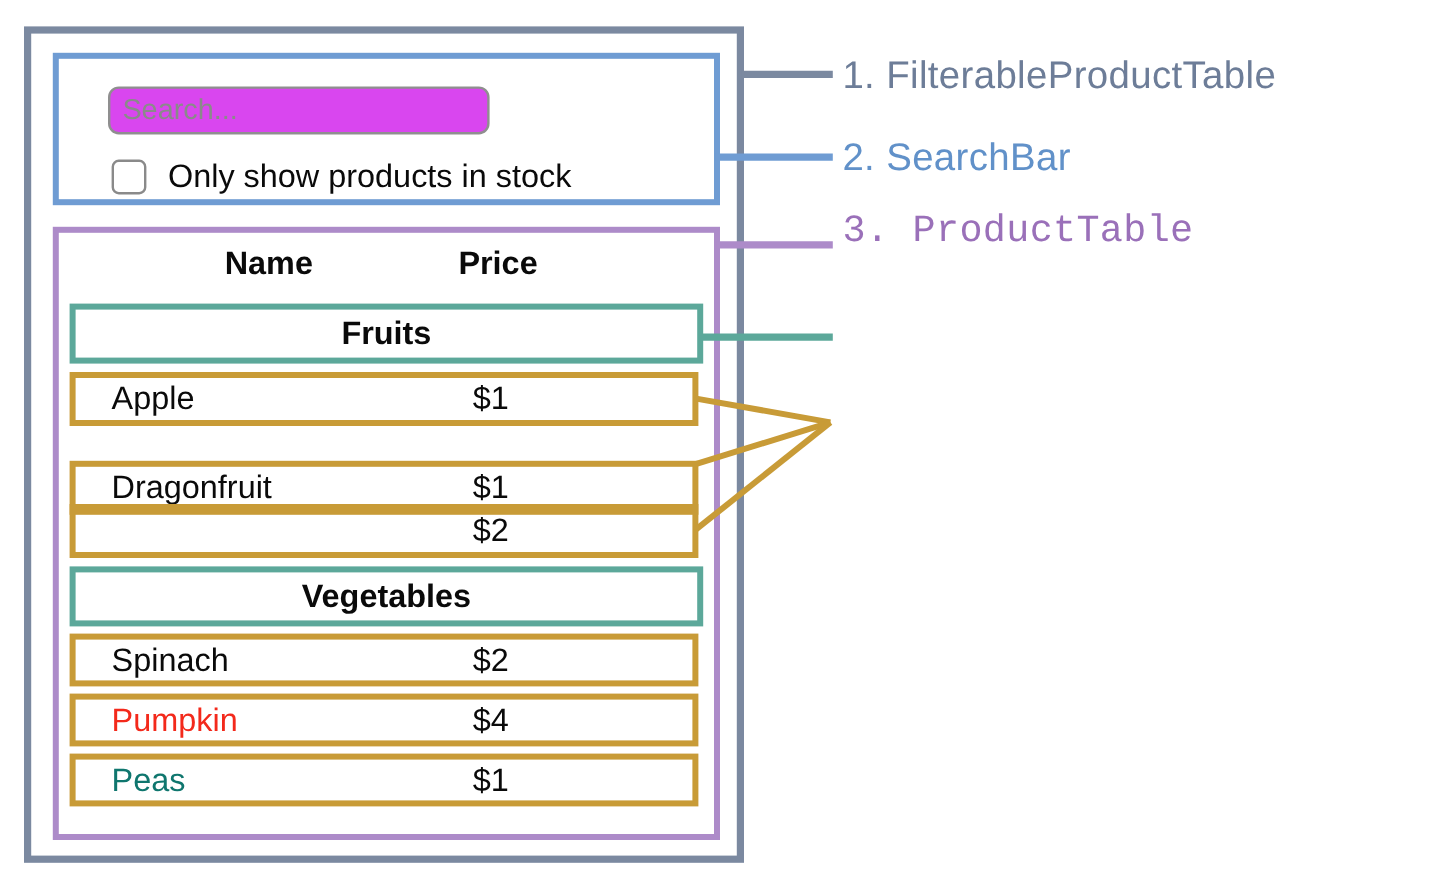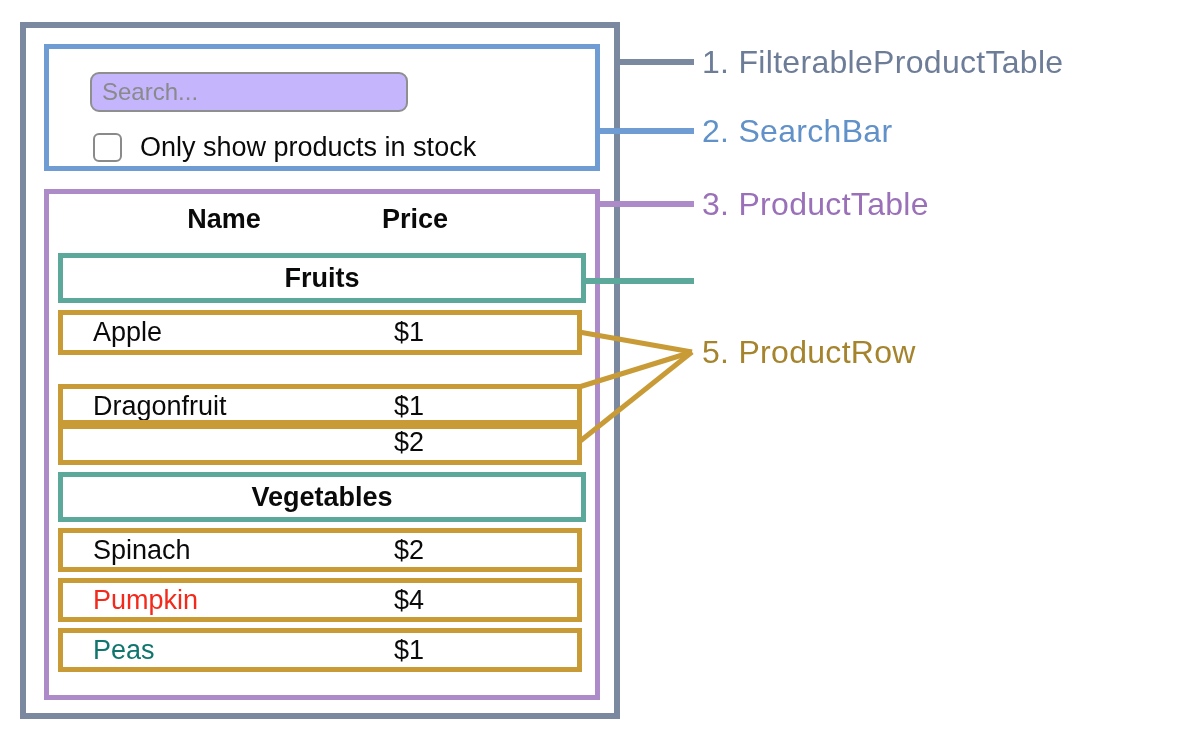--- a/index.html
+++ b/index.html
@@ -39,21 +39,21 @@
   }
   .prow .pname { position: absolute; left: 30px; top: 0; line-height: 35px; }
   .prow .pprice { position: absolute; left: 331px; top: 0; line-height: 35px; }
 
   
   .search-input {
     position: absolute; box-sizing: border-box;
     left: 90px; top: 72px; width: 318px; height: 40px;
     border: 2px solid #8f8f8f; border-radius: 9px;
     padding: 0 0 0 10px; font-family: "Liberation Sans", sans-serif;
-    font-size: 24px; color: #333; outline: none; background: #c4b5fd;
+    font-size: 24px; color: #333; outline: none; background: #d946ef;
   }
   .search-input::placeholder { color: #8a8a8a; opacity: 1; }
   .checkbox {
     left: 93px; top: 133px; width: 29px; height: 29px;
     border: 2px solid #8a8a8a; border-radius: 6px; background: #fff;
     cursor: pointer;
   }
   .checkbox-label {
     left: 140px; top: 132px; height: 30px; line-height: 30px;
     font-size: 27px; color: #0a0a0a; white-space: nowrap;
@@ -132,22 +132,21 @@
     <span class="pname" style="color: rgb(243, 41, 27);">Pumpkin</span>
     <span class="pprice">$4</span>
   </div>
   <div class="abs prow" style="top:628px;height:44px">
     <span class="pname" style="color: #0f766e;">Peas</span>
     <span class="pprice">$1</span>
   </div>
 
   <div class="abs legend-label" style="top: 41px; color: rgb(109, 125, 152);">1. FilterableProductTable</div>
   <div class="abs legend-label" style="top: 110px; color: rgb(97, 145, 201);">2. SearchBar</div>
-  <div class="abs legend-label" style="top: 183px; color: rgb(154, 112, 185);">3. ProductTable</div>
-  <div class="abs legend-label" style="top: 331px; color: rgb(165, 132, 45);">5. ProductRow</div>
+  <div class="abs legend-label" style="top: 172px; color: rgb(154, 112, 185); font-family: Liberation Mono, monospace;">3. ProductTable</div>
 
   <svg id="connectors" viewBox="0 0 1200 744" xmlns="http://www.w3.org/2000/svg">
     <line class="ln-slate" x1="618" y1="62" x2="694" y2="62"></line>
     <line class="ln-blue" x1="596" y1="131" x2="694" y2="131"></line>
     <line class="ln-purple" x1="597" y1="204" x2="694" y2="204"></line>
     <line class="ln-teal" x1="583" y1="281" x2="694" y2="281"></line>
     <line class="ln-gold" x1="579" y1="332" x2="692" y2="352"></line>
     <line class="ln-gold" x1="579" y1="387" x2="692" y2="352"></line>
     <line class="ln-gold" x1="579" y1="442" x2="692" y2="352"></line>
   </svg>

